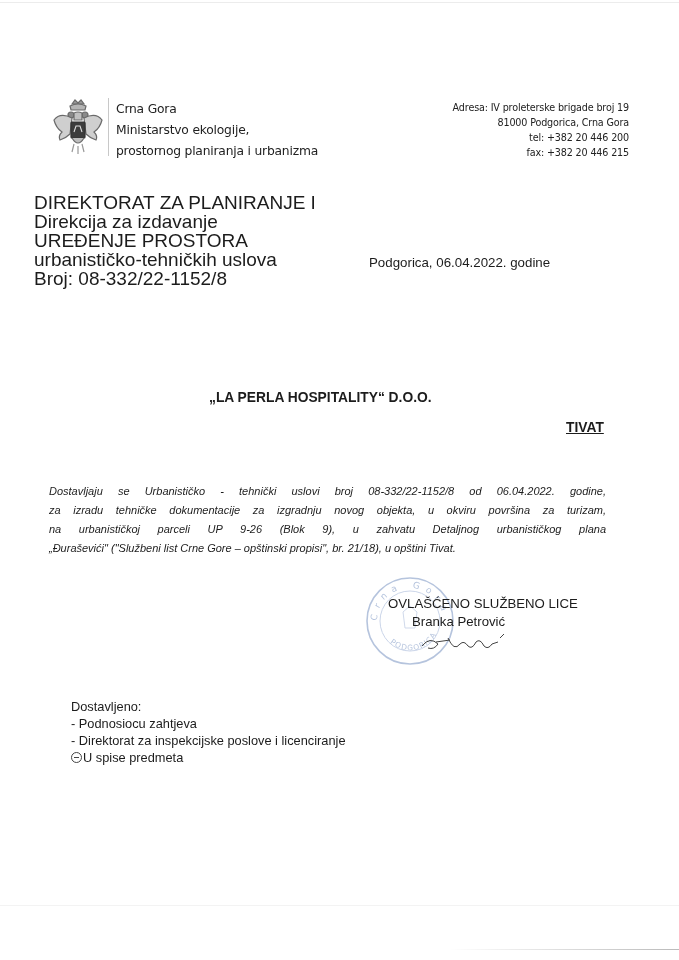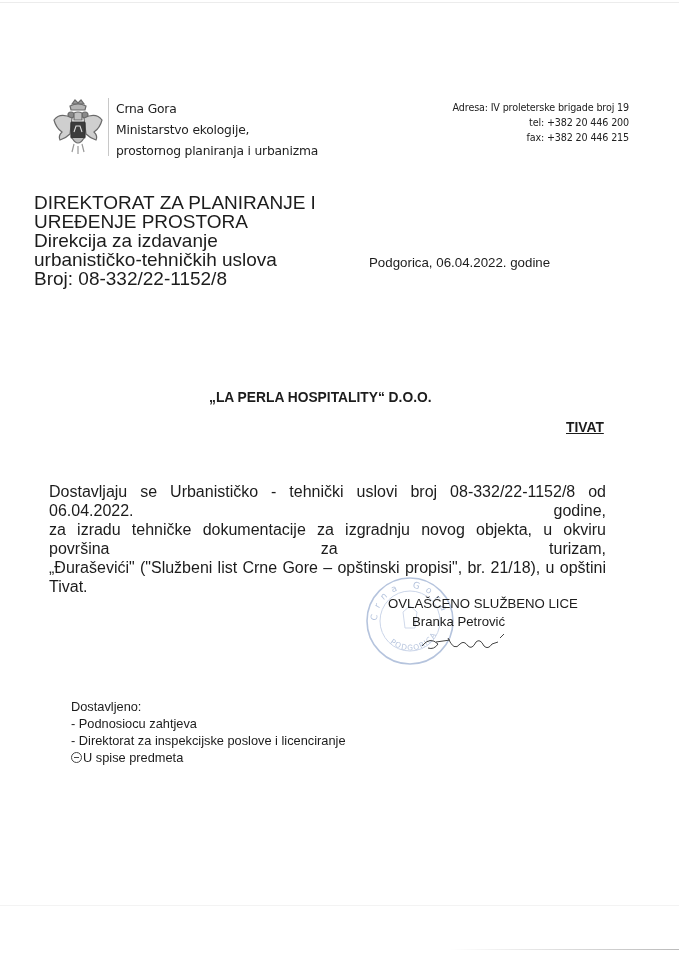--- a/index.html
+++ b/index.html
@@ -16,21 +16,21 @@
     .logo-sep { left: 108px; top: 50px; width: 1px; height: 58px; background: #c8c8c8; }
     .ministry { left: 116px; top: 51px; font-family: "DejaVu Sans", sans-serif; font-size: 12.3px; line-height: 21px; color: #222; letter-spacing: -0.2px; }
     .address { right: 50px; top: 52px; text-align: right; font-family: "DejaVu Sans", sans-serif; font-size: 9.6px; line-height: 15px; color: #222; letter-spacing: -0.15px; }
 
     .dept { left: 34px; top: 145px; font-size: 19px; line-height: 19px; color: #1c1c1c; }
     .date { left: 369px; top: 207px; font-size: 13.3px; color: #1c1c1c; }
 
     .recipient { left: 209px; top: 342px; font-size: 13.8px; font-weight: bold; color: #1c1c1c; text-align: center; }
     .city { left: 566px; top: 372px; font-size: 13.8px; font-weight: bold; text-decoration: underline; color: #1c1c1c; }
 
-    .body-text { left: 49px; top: 434px; width: 557px; font-size: 16px; line-height: 19px; text-align: justify; color: #1c1c1c; }
+    .body-text { left: 49px; top: 434px; width: 557px; font-size: 11px; line-height: 19px; text-align: justify; color: #1c1c1c; font-style: italic; }
     .body-text span { display: block; }
     .body-text .jl { text-align-last: justify; }
     .body-text .ll { text-align-last: left; }
 
     
     .stamp { left: 365px; top: 528px; width: 90px; height: 90px; opacity: 0.55; }
     .sig-title { left: 388px; top: 548px; font-size: 13.2px; color: #1c1c1c; }
     .sig-name { left: 412px; top: 566px; font-size: 13.2px; color: #1c1c1c; }
     .sig-hand { left: 420px; top: 584px; width: 100px; height: 22px; }
 
@@ -65,39 +65,41 @@
   </svg>
 </div>
 <div class="abs logo-sep"></div>
 <div class="abs ministry">
   <div>Crna Gora</div>
   <div>Ministarstvo ekologije,</div>
   <div>prostornog planiranja i urbanizma</div>
 </div>
 <div class="abs address">
   <div>Adresa: IV proleterske brigade broj 19</div>
+  <div>81000 Podgorica, Crna Gora</div>
   <div>tel: +382 20 446 200</div>
   <div>fax: +382 20 446 215</div>
 </div>
 
 <div class="abs dept">
   <div>DIREKTORAT ZA PLANIRANJE I</div>
+  <div>Direkcija za izdavanje</div>
   <div>UREĐENJE PROSTORA</div>
-  <div>Direkcija za izdavanje</div>
   <div>urbanističko-tehničkih uslova</div>
   <div>Broj: 08-332/22-1152/8</div>
 </div>
 <div class="abs date">Podgorica, 06.04.2022. godine</div>
 
 <div class="abs recipient">„LA PERLA HOSPITALITY“ D.O.O.</div>
 <div class="abs city">TIVAT</div>
 
 <div class="abs body-text">
   <span class="jl">Dostavljaju se Urbanističko - tehnički uslovi broj 08-332/22-1152/8 od 06.04.2022. godine,</span>
   <span class="jl">za izradu tehničke dokumentacije za izgradnju novog objekta, u okviru površina za turizam,</span>
+  <span class="jl">na urbanističkoj parceli UP 9-26 (Blok 9), u zahvatu Detaljnog urbanističkog plana</span>
   <span class="ll">„Đuraševići" ("Službeni list Crne Gore – opštinski propisi", br. 21/18), u opštini Tivat.</span>
 </div>
 
 <div class="abs stamp">
   <svg width="90" height="90" viewBox="0 0 90 90">
     <defs>
       <path id="arcTop" d="M12 45 A33 33 0 0 1 78 45"></path>
       <path id="arcBot" d="M16 52 A30 30 0 0 0 74 52"></path>
     </defs>
     <circle cx="45" cy="45" r="43" fill="none" stroke="#7a94c2" stroke-width="1.6"></circle>

